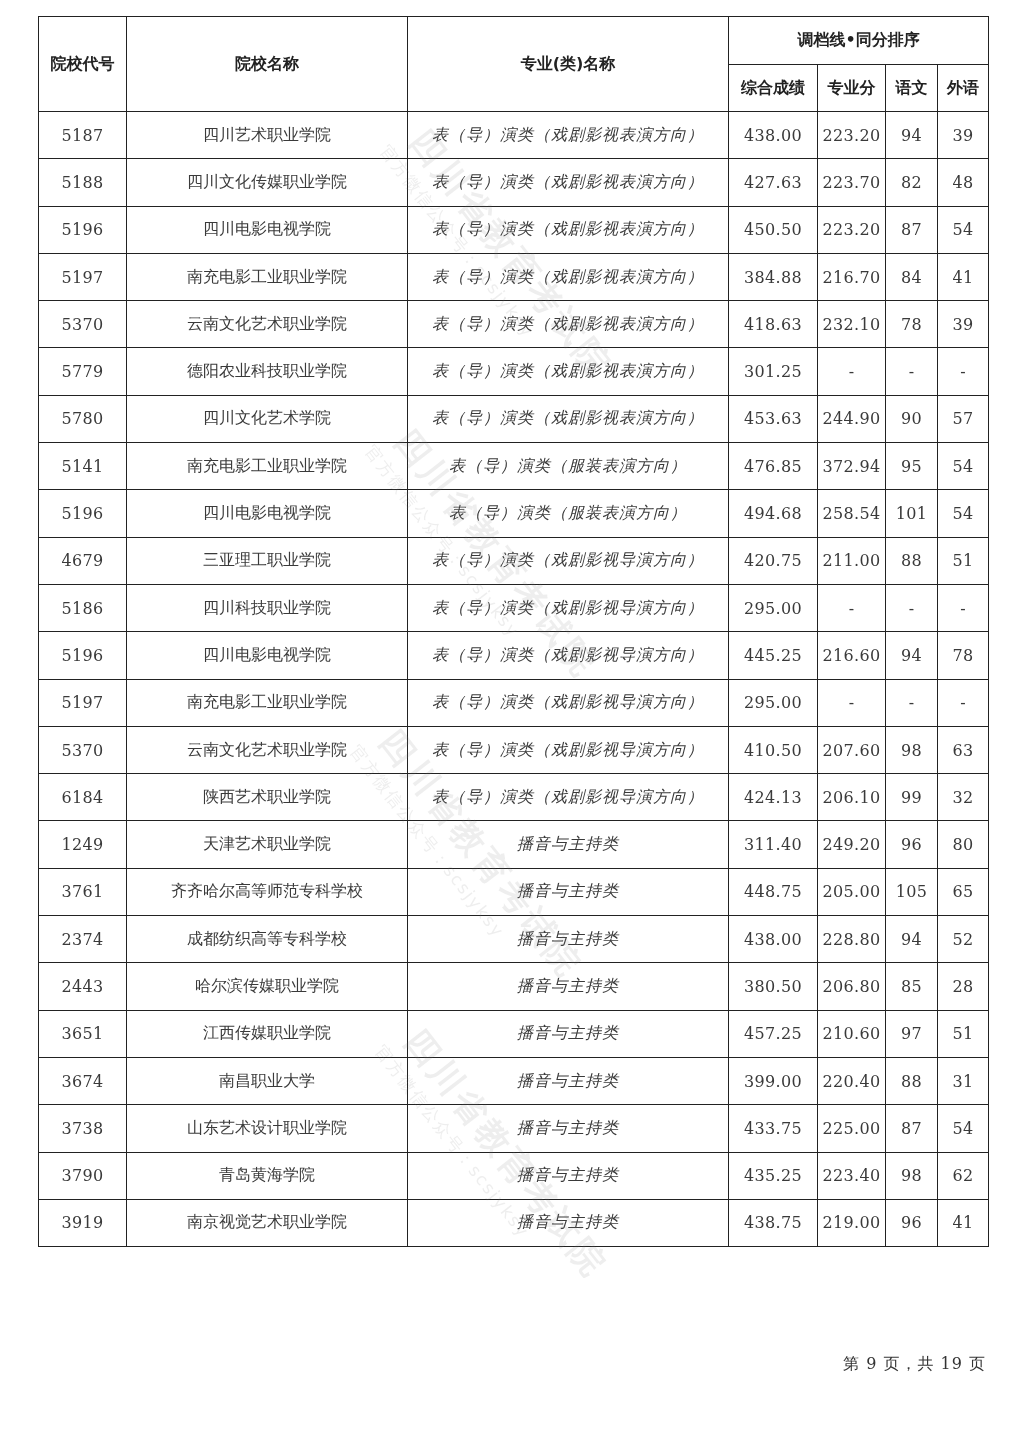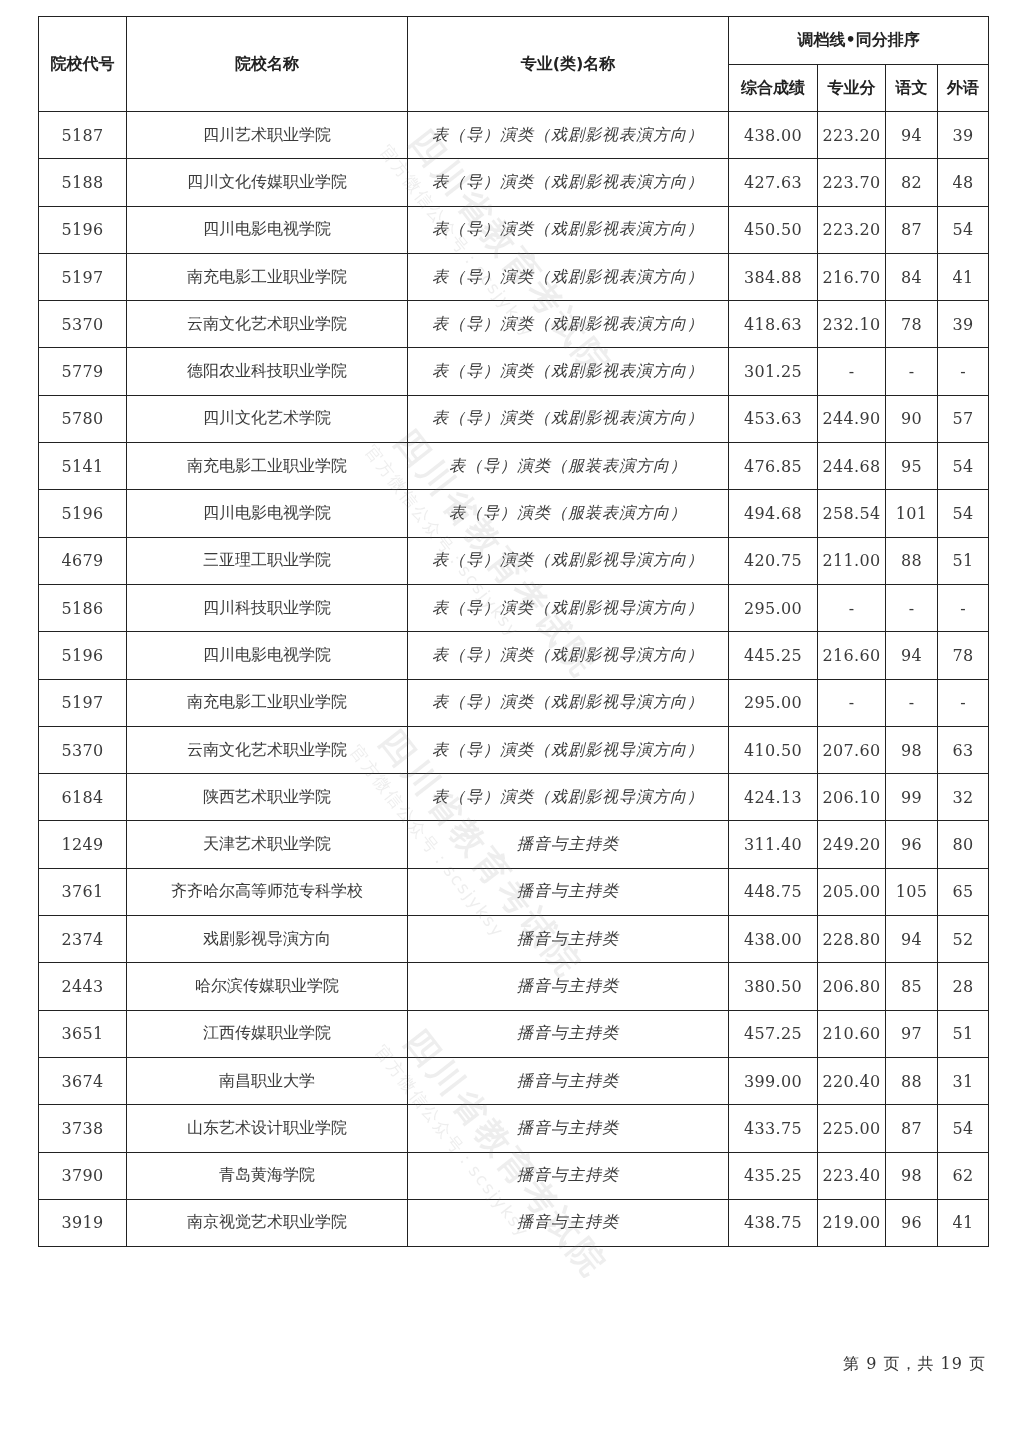--- a/index.html
+++ b/index.html
@@ -175,21 +175,21 @@
           <td class="num">453.63</td>
           <td class="num">244.90</td>
           <td class="num">90</td>
           <td class="num">57</td>
         </tr>
         <tr>
           <td class="num">5141</td>
           <td>南充电影工业职业学院</td>
           <td class="major">表（导）演类（服装表演方向）</td>
           <td class="num">476.85</td>
-          <td class="num">244.68</td>
+          <td class="num">372.94</td>
           <td class="num">95</td>
           <td class="num">54</td>
         </tr>
         <tr>
           <td class="num">5196</td>
           <td>四川电影电视学院</td>
           <td class="major">表（导）演类（服装表演方向）</td>
           <td class="num">494.68</td>
           <td class="num">258.54</td>
           <td class="num">101</td>
@@ -262,21 +262,21 @@
           <td class="num">3761</td>
           <td>齐齐哈尔高等师范专科学校</td>
           <td class="major">播音与主持类</td>
           <td class="num">448.75</td>
           <td class="num">205.00</td>
           <td class="num">105</td>
           <td class="num">65</td>
         </tr>
         <tr>
           <td class="num">2374</td>
-          <td>戏剧影视导演方向</td>
+          <td>成都纺织高等专科学校</td>
           <td class="major">播音与主持类</td>
           <td class="num">438.00</td>
           <td class="num">228.80</td>
           <td class="num">94</td>
           <td class="num">52</td>
         </tr>
         <tr>
           <td class="num">2443</td>
           <td>哈尔滨传媒职业学院</td>
           <td class="major">播音与主持类</td>

